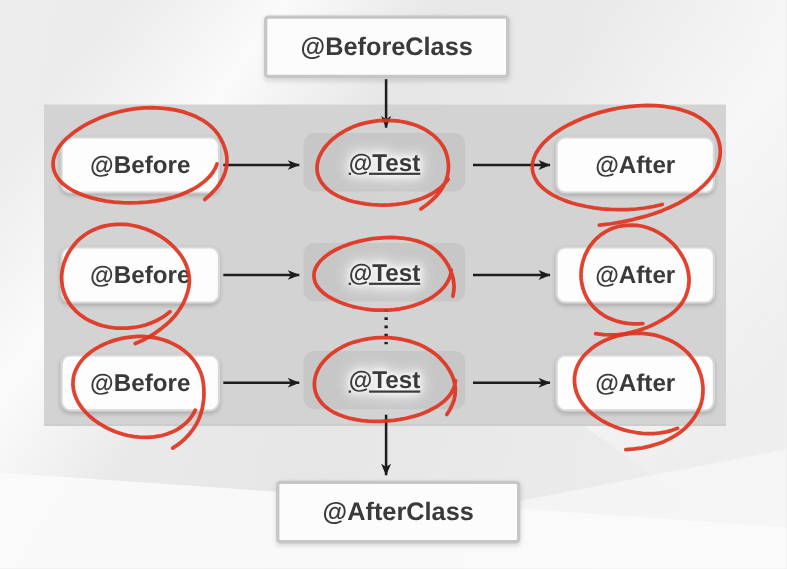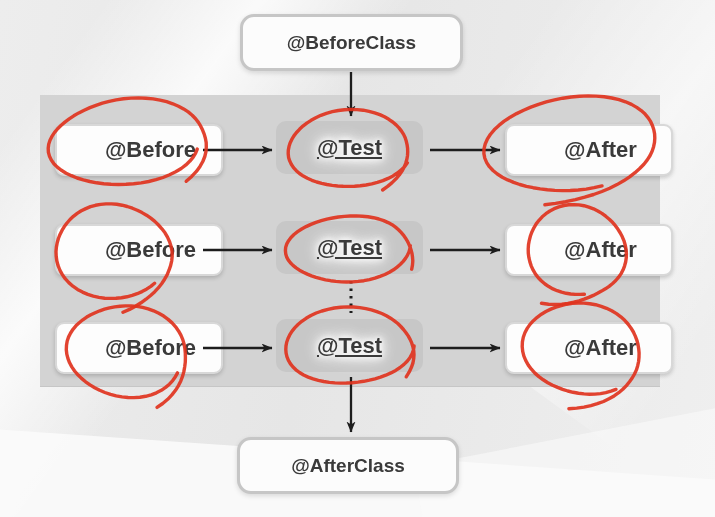--- a/index.html
+++ b/index.html
@@ -21,33 +21,32 @@
     position:absolute;left:40px;top:95px;width:620px;height:291px;
     background:#d3d3d3;border-bottom:1px solid #c6c6c6;z-index:1;
   }
   .box{
     position:absolute;z-index:3;display:flex;align-items:center;justify-content:center;
     color:#3a3a3a;font-weight:700;font-size:22px;letter-spacing:0px;
   }
   .white-box{
     background:#fdfdfd;border:2px solid #d8d8d8;border-radius:9px;
     box-shadow:0 2px 4px rgba(0,0,0,0.18);
-    padding-left:23px;
   }
   .test-box{background:#c7c7c7;border-radius:10px;}
   .test-box .lbl{
     text-shadow:0 0 5px #fff,0 0 8px #fff,0 0 12px #fff,0 0 16px #fff,0 0 20px #fff;
     text-decoration:underline;
   }
   .class-box{
-    background:#fcfcfc;border:3px solid #c6c6c6;border-radius:14px;font-size:19px;
+    background:#fcfcfc;border:3px solid #c6c6c6;border-radius:4px;font-size:23px;
     box-shadow:0 2px 5px rgba(0,0,0,0.13);
   }
   #n-beforeclass{left:240px;top:14px;width:217px;height:51px;}
-  #n-afterclass{left:237px;top:437px;width:216px;height:51px;}
+  #n-afterclass{left:251px;top:437px;width:216px;height:51px;}
   #n-before1{left:55px;top:124px;width:141px;height:48px;}
   #n-test1{left:276px;top:121px;width:147px;height:53px;}
   #n-after1{left:505px;top:124px;width:141px;height:48px;}
   #n-before2{left:55px;top:224px;width:141px;height:48px;}
   #n-test2{left:276px;top:221px;width:147px;height:53px;}
   #n-after2{left:505px;top:224px;width:141px;height:48px;}
   #n-before3{left:55px;top:322px;width:141px;height:48px;}
   #n-test3{left:276px;top:319px;width:147px;height:53px;}
   #n-after3{left:505px;top:322px;width:141px;height:48px;}
   #overlay{position:absolute;left:0;top:0;z-index:5;pointer-events:none;}

